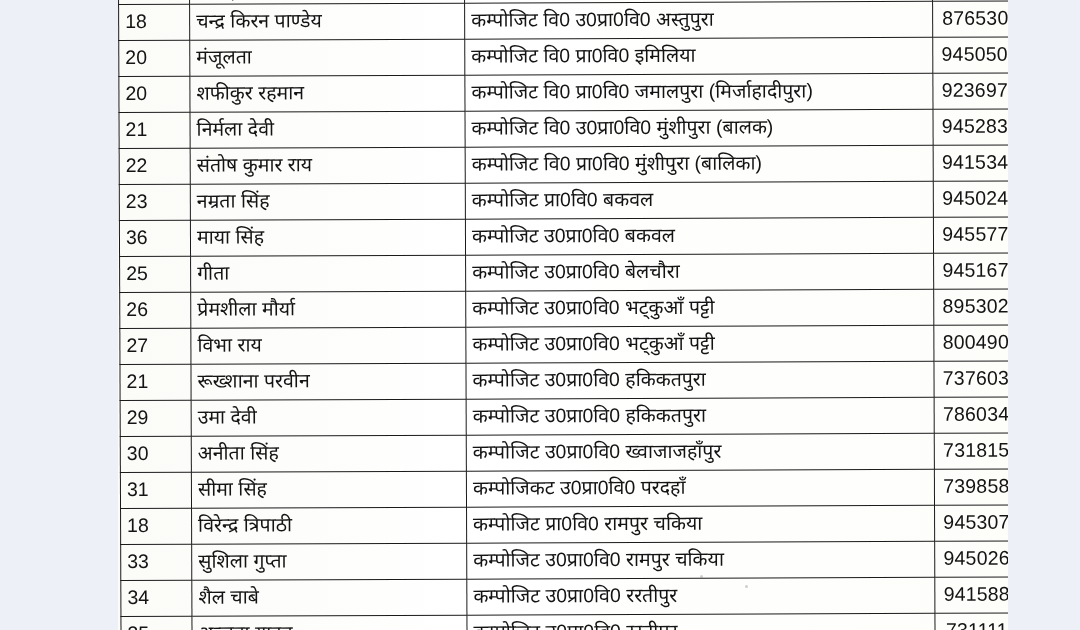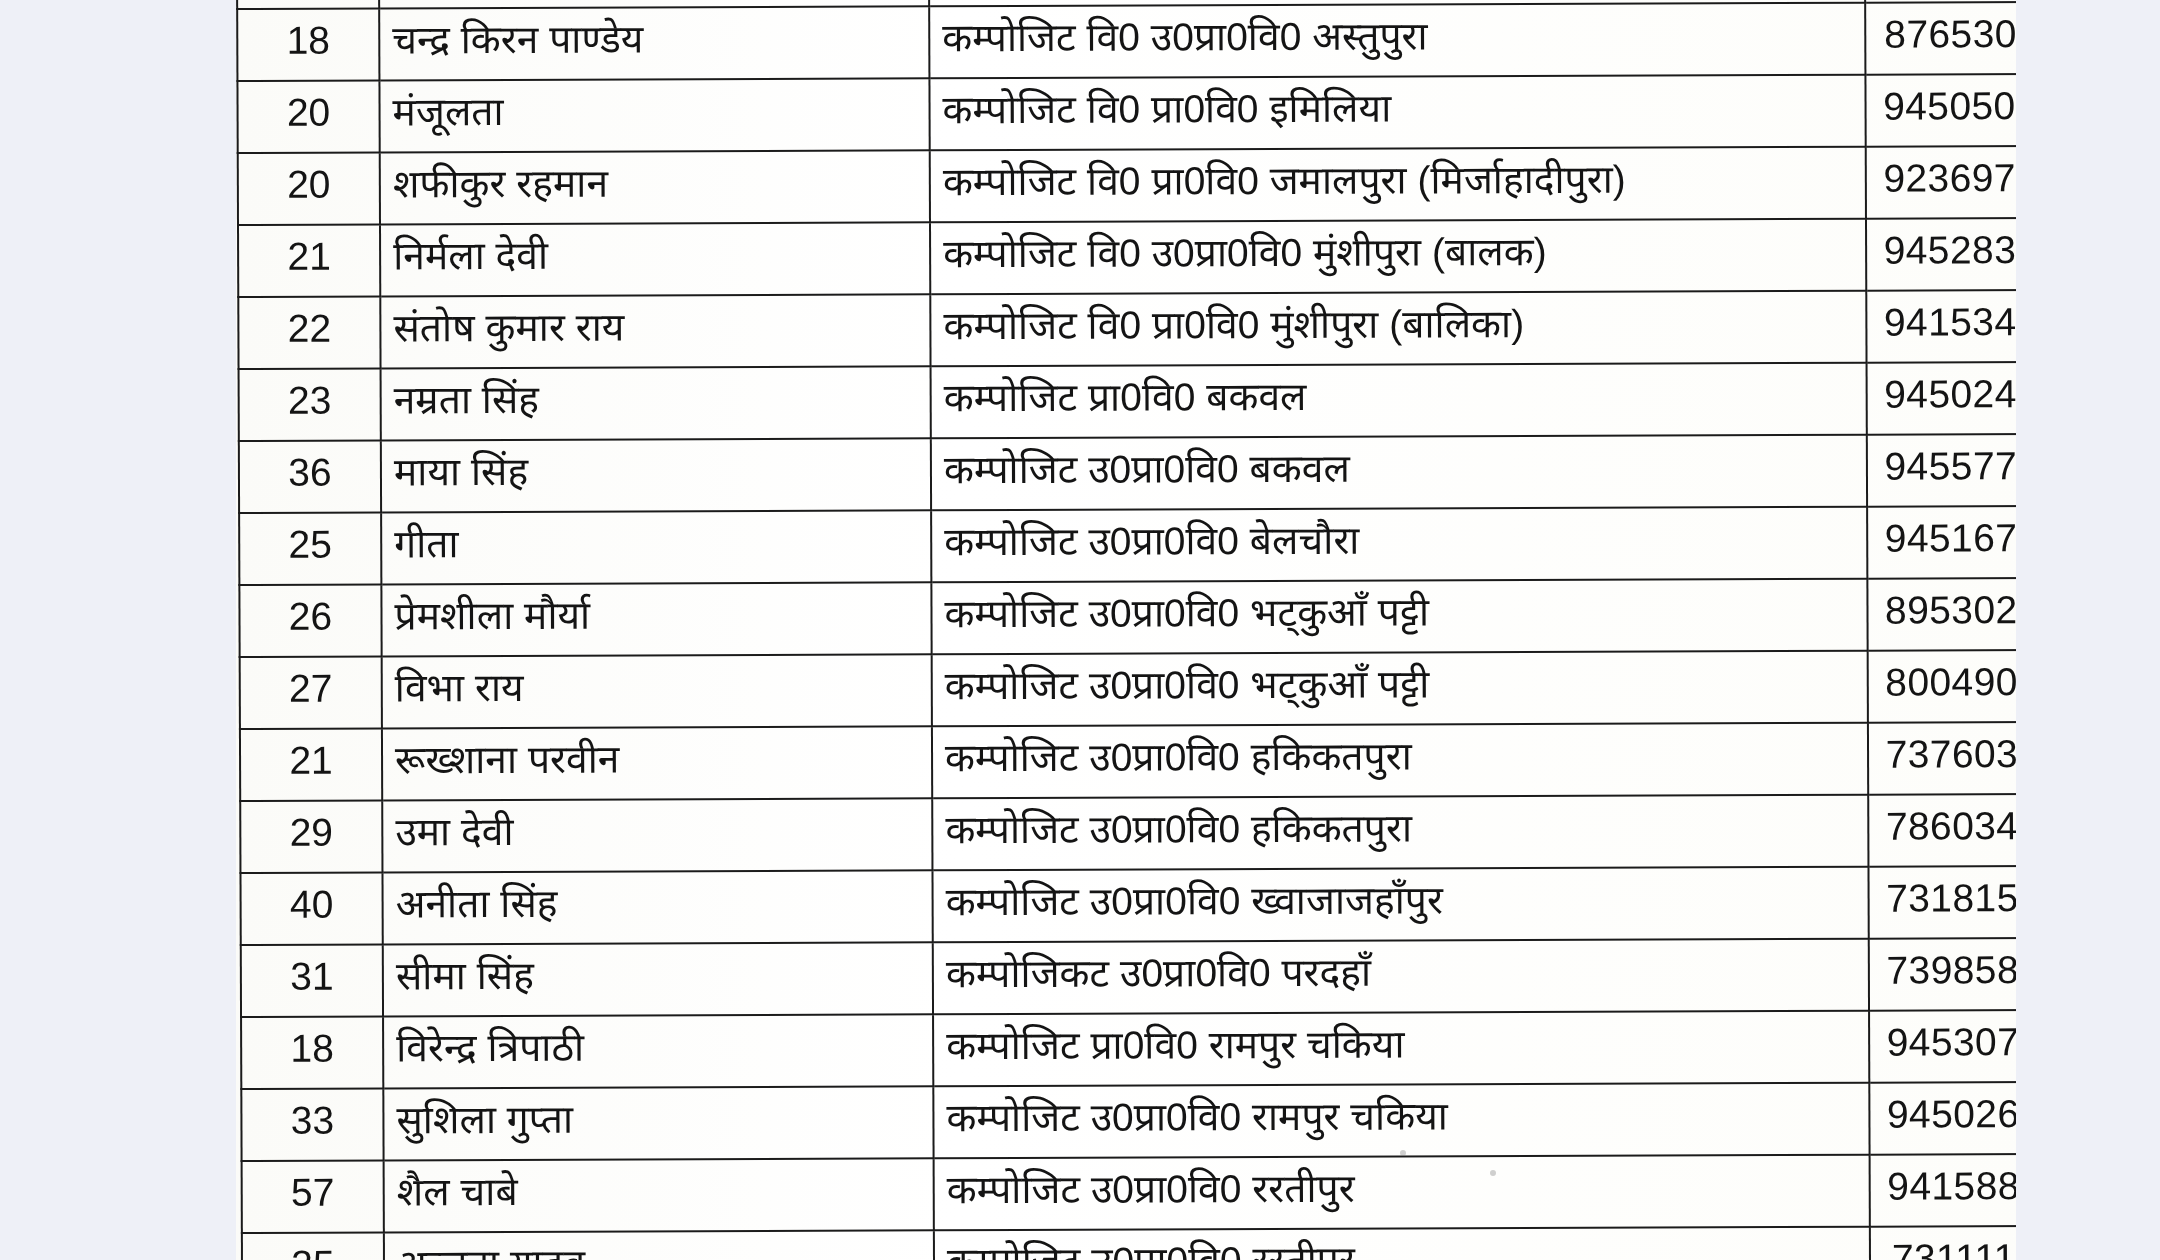--- a/index.html
+++ b/index.html
@@ -53,21 +53,20 @@
     font-size: 19.5px;
     line-height: 1.08;
     color: #141414;
     height: 29px;
     vertical-align: middle;
     background: transparent;
     font-family: "Liberation Sans", sans-serif;
   }
   td.c-sno {
     width: 58px;
-    text-align: center;
     font-size: 19px;
   }
   td.c-name {
     width: 262px;
     padding-left: 10px;
   }
   td.c-school {
     width: 455px;
     padding-left: 10px;
   }
@@ -191,21 +190,21 @@
           <td class="c-school">कम्पोजिट उ0प्रा0वि0 हकिकतपुरा</td>
           <td class="c-phone">7376030633</td>
         </tr>
         <tr>
           <td class="c-sno">29</td>
           <td class="c-name">उमा देवी</td>
           <td class="c-school">कम्पोजिट उ0प्रा0वि0 हकिकतपुरा</td>
           <td class="c-phone">7860346857</td>
         </tr>
         <tr>
-          <td class="c-sno">40</td>
+          <td class="c-sno">30</td>
           <td class="c-name">अनीता सिंह</td>
           <td class="c-school">कम्पोजिट उ0प्रा0वि0 ख्वाजाजहाँपुर</td>
           <td class="c-phone">7318152999</td>
         </tr>
         <tr>
           <td class="c-sno">31</td>
           <td class="c-name">सीमा सिंह</td>
           <td class="c-school">कम्पोजिकट उ0प्रा0वि0 परदहाँ</td>
           <td class="c-phone">7398584454</td>
         </tr>
@@ -215,21 +214,21 @@
           <td class="c-school">कम्पोजिट प्रा0वि0 रामपुर चकिया</td>
           <td class="c-phone">9453078205</td>
         </tr>
         <tr>
           <td class="c-sno">33</td>
           <td class="c-name">सुशिला गुप्ता</td>
           <td class="c-school">कम्पोजिट उ0प्रा0वि0 रामपुर चकिया</td>
           <td class="c-phone">9450265777</td>
         </tr>
         <tr>
-          <td class="c-sno">57</td>
+          <td class="c-sno">34</td>
           <td class="c-name">शैल चाबे</td>
           <td class="c-school">कम्पोजिट उ0प्रा0वि0 ररतीपुर</td>
           <td class="c-phone">9415884495</td>
         </tr>
         <tr>
           <td class="c-sno">35</td>
           <td class="c-name">अन्जना यादव</td>
           <td class="c-school">कम्पोजिट उ0प्रा0वि0 ररतीपुर</td>
           <td class="c-phone">7311119667</td>
         </tr>

